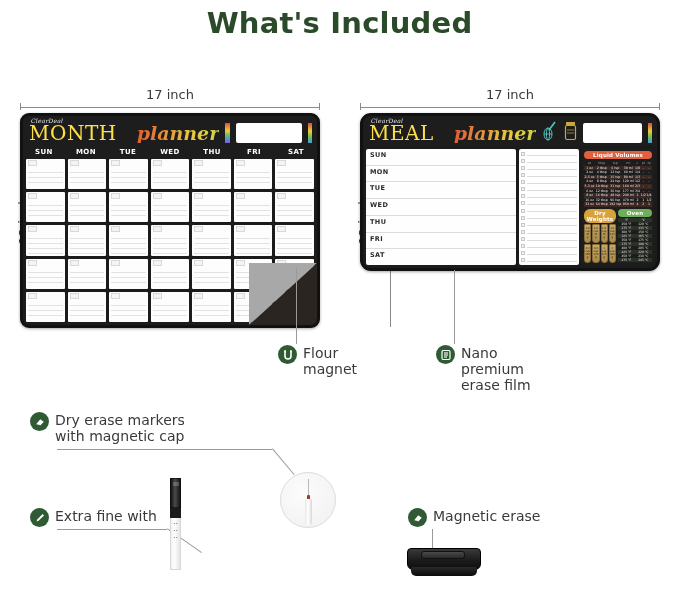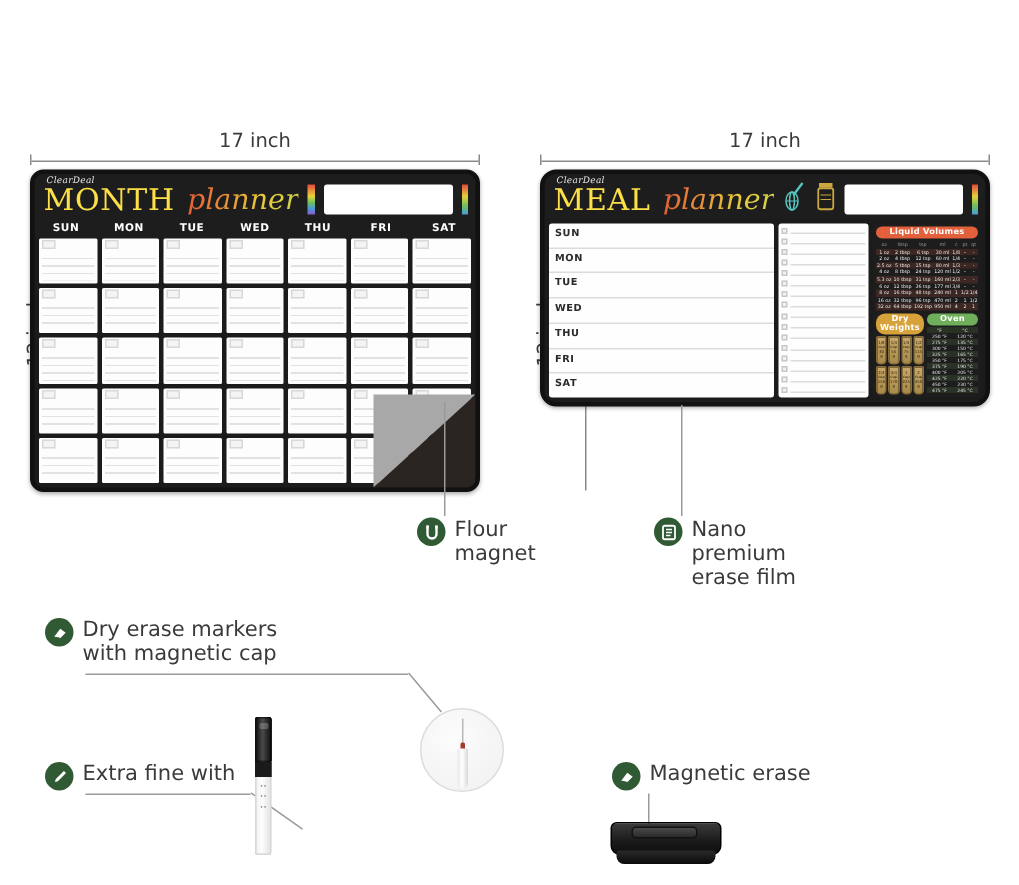--- a/index.html
+++ b/index.html
@@ -67,22 +67,22 @@
     position: absolute; left: 8px; top: 1px;
     font-family: "DejaVu Serif", serif; font-style: italic;
     font-size: 6px; color: #e8e8e8; letter-spacing: .2px;
   }
   .hdr-main {
     font-family: "DejaVu Serif", serif;
     font-size: 20px; color: #fde047; letter-spacing: .5px; line-height: 1;
     margin-top: 4px;
   }
   .hdr-script {
-    font-family: "DejaVu Serif", serif; font-style: italic; font-weight: normal;
-    font-size: 19px; margin-left: 8px; margin-top: 5px; line-height:1;
+    font-family: "DejaVu Serif", serif; font-style: italic; font-weight: bold;
+    font-size: 19px; margin-left: 20px; margin-top: 5px; line-height:1;
     background: linear-gradient(100deg,#e05a32 0%,#e8903a 35%,#e8c83a 65%,#cfd44a 100%);
     -webkit-background-clip: text; background-clip: text; color: transparent;
   }
   .rainbow-bar {
     width: 5px; height: 20px; margin-left: 6px; margin-top:3px;
     background: linear-gradient(#e04a3a 0%,#e8903a 20%,#e8d03a 40%,#6fc05a 60%,#4a9ad8 80%,#8a5ad0 100%);
   }
   .hdr-input {
     flex: 1; height: 20px; margin: 0 6px; margin-top:3px;
     background: #fff; border-radius: 2px;
@@ -262,20 +262,21 @@
   .eraser-foot{
     position:absolute; border-radius:2px 2px 5px 5px;
     background: linear-gradient(#2a2a2a,#0a0a0a);
   }
 </style>
 </head>
 <body>
 
 <div id="root">
 
+  <div class="page-title">What's Included</div>
 
   <div class="dim-h" style="left:20px; top:84px; width:300px;">
     <span class="dlabel">17 inch</span>
     <div class="dline"></div>
   </div>
   <div class="dim-v" style="left:0px; top:113px; height:215px;">
     <span class="dlabel">12 inch</span>
     <div class="dline"></div>
   </div>
 

